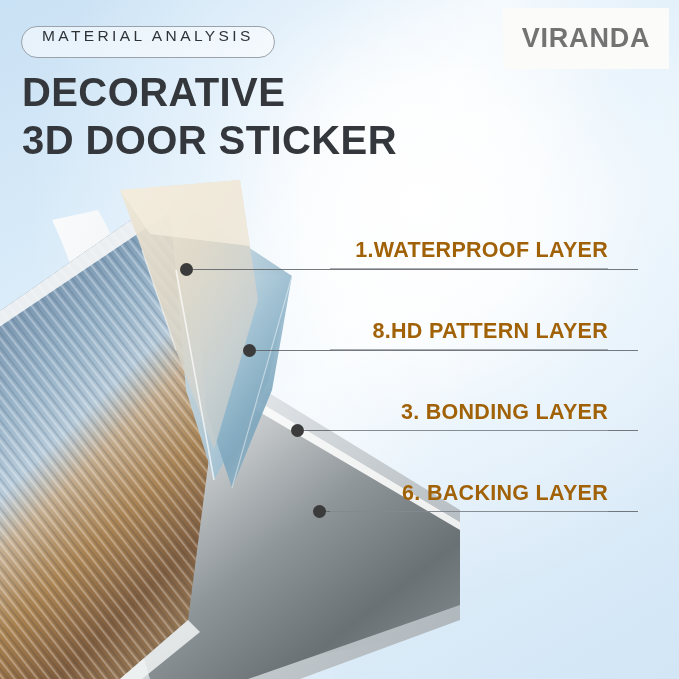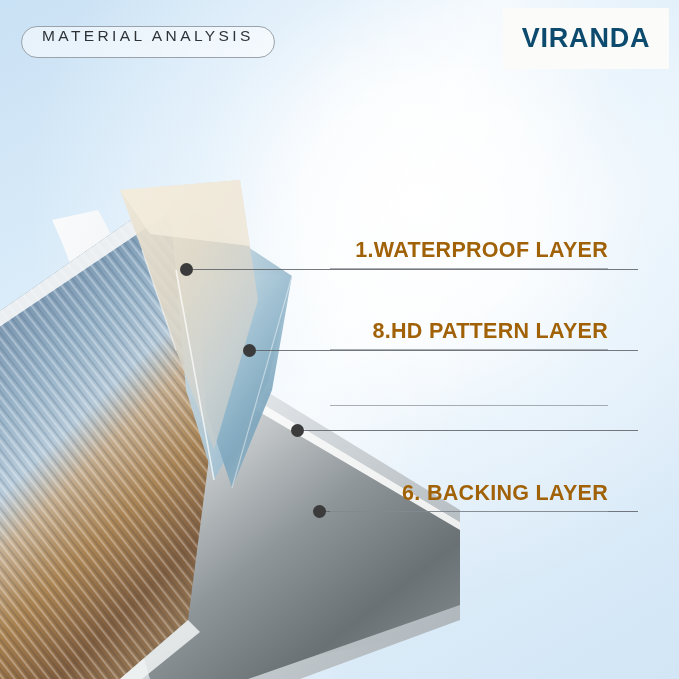--- a/index.html
+++ b/index.html
@@ -78,21 +78,21 @@
     width: 166px;
     height: 61px;
     background: #fbfbfa;
     display: flex;
     align-items: center;
     justify-content: center;
   }
   .brandbox span {
     font-size: 27px;
     font-weight: bold;
-    color: #0c4a6e;
+    color: #737373;
     letter-spacing: 0.8px;
   }
 
   
   .stage {
     position: absolute;
     left: 0;
     top: 150px;
     width: 460px;
     height: 529px;
@@ -278,30 +278,35 @@
   <div class="labels">
     <div class="label-row r1">
       <span class="txt">1.WATERPROOF LAYER</span>
       <span class="rule"></span>
     </div>
     <div class="label-row r2">
       <span class="txt">8.HD PATTERN LAYER</span>
       <span class="rule"></span>
     </div>
     <div class="label-row r3">
+      <span class="txt">3. BONDING LAYER</span>
       <span class="rule"></span>
     </div>
     <div class="label-row r4">
       <span class="txt">6. BACKING LAYER</span>
       <span class="rule"></span>
     </div>
   </div>
 
   <div class="badge">
     <span>MATERIAL ANALYSIS</span>
   </div>
 
+  <div class="headline">
+    <div class="line">DECORATIVE</div>
+    <div class="line">3D DOOR STICKER</div>
+  </div>
 
   <div class="brandbox">
     <span>VIRANDA</span>
   </div>
 
 </div>
 
 </body></html>

